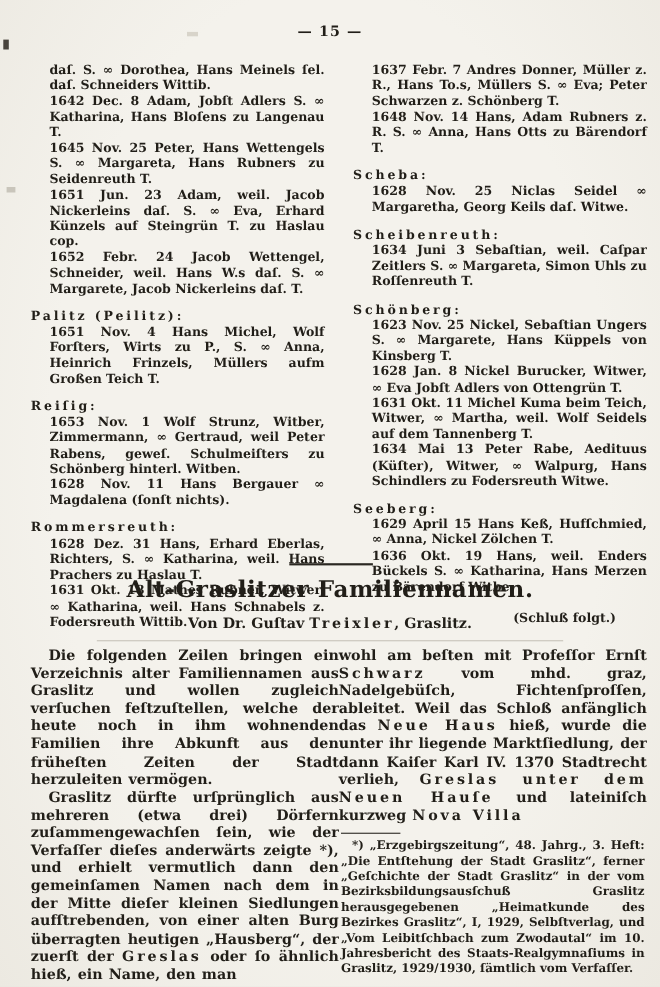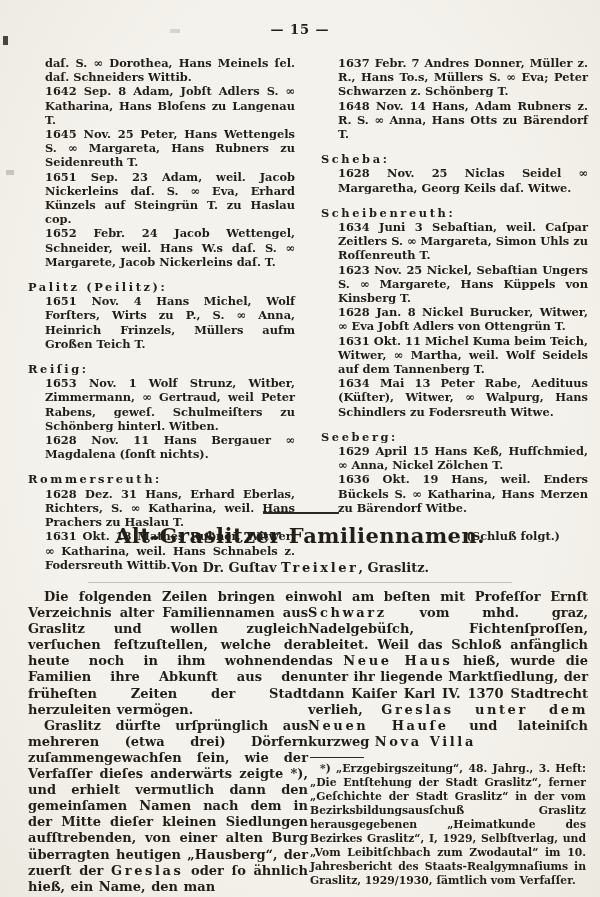--- a/index.html
+++ b/index.html
@@ -67,41 +67,42 @@
 
   <div class="artifact a1"></div>
   <div class="artifact a2"></div>
   <div class="artifact a3"></div>
 
   <div class="pageno">— 15 —</div>
 
   <div class="records">
     <div class="rec-col">
         <div class="rec-entry">daſ. S. ∞ Dorothea, Hans Meinels ſel. daſ. Schneiders Wittib.</div>
-        <div class="rec-entry">1642 Sep. 8 Adam, Jobſt Adlers S. ∞ Katharina, Hans Bloſens zu Langenau T.</div>
+        <div class="rec-entry">1642 Dec. 8 Adam, Jobſt Adlers S. ∞ Katharina, Hans Bloſens zu Langenau T.</div>
         <div class="rec-entry">1645 Nov. 25 Peter, Hans Wettengels S. ∞ Margareta, Hans Rubners zu Seidenreuth T.</div>
-        <div class="rec-entry">1651 Sep. 23 Adam, weil. Jacob Nickerleins daſ. S. ∞ Eva, Erhard Künzels auf Steingrün T. zu Haslau cop.</div>
+        <div class="rec-entry">1651 Jun. 23 Adam, weil. Jacob Nickerleins daſ. S. ∞ Eva, Erhard Künzels auf Steingrün T. zu Haslau cop.</div>
         <div class="rec-entry">1652 Febr. 24 Jacob Wettengel, Schneider, weil. Hans W.s daſ. S. ∞ Margarete, Jacob Nickerleins daſ. T.</div>
         <div class="rec-heading">Palitz (Peilitz):</div>
         <div class="rec-entry">1651 Nov. 4 Hans Michel, Wolf Forſters, Wirts zu P., S. ∞ Anna, Heinrich Frinzels, Müllers aufm Großen Teich T.</div>
         <div class="rec-heading">Reiſig:</div>
         <div class="rec-entry">1653 Nov. 1 Wolf Strunz, Witber, Zimmermann, ∞ Gertraud, weil Peter Rabens, geweſ. Schulmeiſters zu Schönberg hinterl. Witben.</div>
         <div class="rec-entry">1628 Nov. 11 Hans Bergauer ∞ Magdalena (ſonſt nichts).</div>
         <div class="rec-heading">Rommersreuth:</div>
         <div class="rec-entry">1628 Dez. 31 Hans, Erhard Eberlas, Richters, S. ∞ Katharina, weil. Hans Prachers zu Haslau T.</div>
         <div class="rec-entry">1631 Okt. 18 Mathes Rubner, Witwer, ∞ Katharina, weil. Hans Schnabels z. Fodersreuth Wittib.</div>
       </div>
     <div class="rec-col">
       <div>
           <div class="rec-entry">1637 Febr. 7 Andres Donner, Müller z. R., Hans To.s, Müllers S. ∞ Eva; Peter Schwarzen z. Schönberg T.</div>
           <div class="rec-entry">1648 Nov. 14 Hans, Adam Rubners z. R. S. ∞ Anna, Hans Otts zu Bärendorf T.</div>
           <div class="rec-heading">Scheba:</div>
           <div class="rec-entry">1628 Nov. 25 Niclas Seidel ∞ Margaretha, Georg Keils daſ. Witwe.</div>
           <div class="rec-heading">Scheibenreuth:</div>
           <div class="rec-entry">1634 Juni 3 Sebaſtian, weil. Caſpar Zeitlers S. ∞ Margareta, Simon Uhls zu Roſſenreuth T.</div>
+          <div class="rec-heading">Schönberg:</div>
           <div class="rec-entry">1623 Nov. 25 Nickel, Sebaſtian Ungers S. ∞ Margarete, Hans Küppels von Kinsberg T.</div>
           <div class="rec-entry">1628 Jan. 8 Nickel Burucker, Witwer, ∞ Eva Jobſt Adlers von Ottengrün T.</div>
           <div class="rec-entry">1631 Okt. 11 Michel Kuma beim Teich, Witwer, ∞ Martha, weil. Wolf Seidels auf dem Tannenberg T.</div>
           <div class="rec-entry">1634 Mai 13 Peter Rabe, Aedituus (Küſter), Witwer, ∞ Walpurg, Hans Schindlers zu Fodersreuth Witwe.</div>
           <div class="rec-heading">Seeberg:</div>
           <div class="rec-entry">1629 April 15 Hans Keß, Hufſchmied, ∞ Anna, Nickel Zölchen T.</div>
           <div class="rec-entry">1636 Okt. 19 Hans, weil. Enders Bückels S. ∞ Katharina, Hans Merzen zu Bärendorf Witbe.</div>
         </div>
       <div class="closing">(Schluß folgt.)</div>
     </div>

